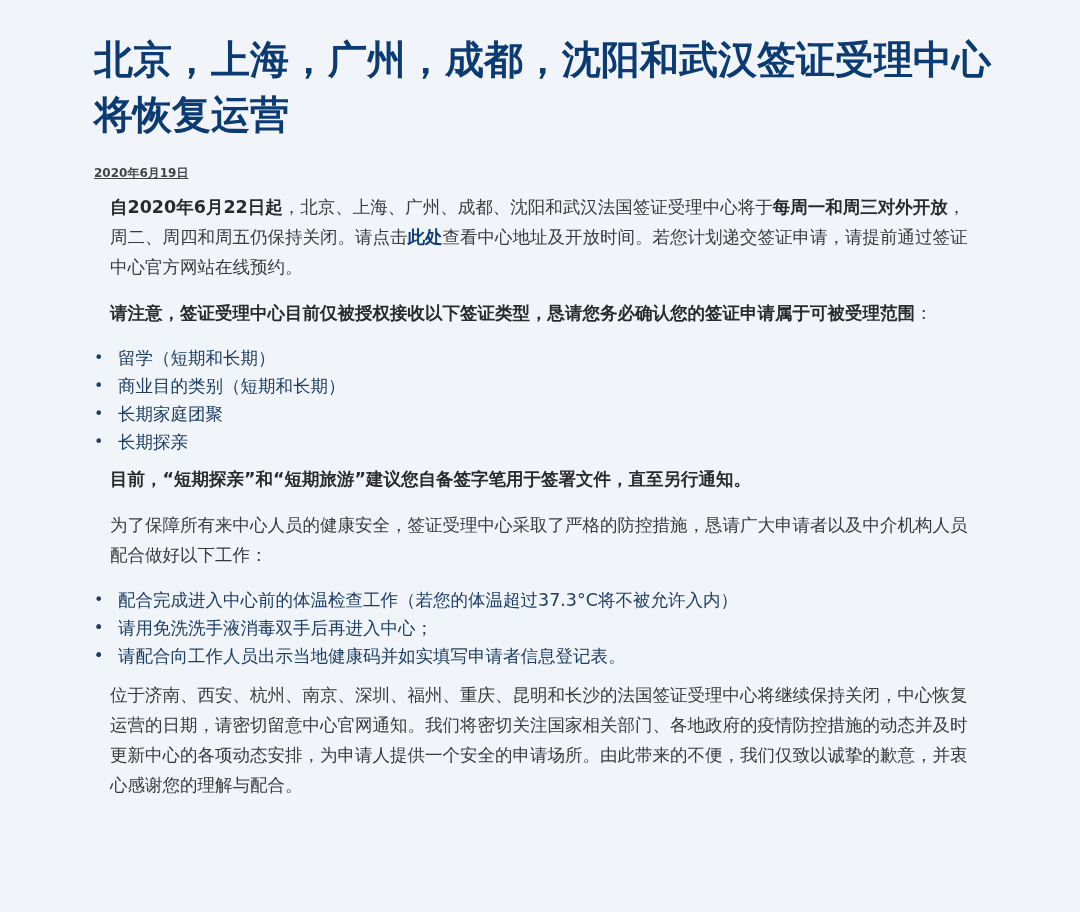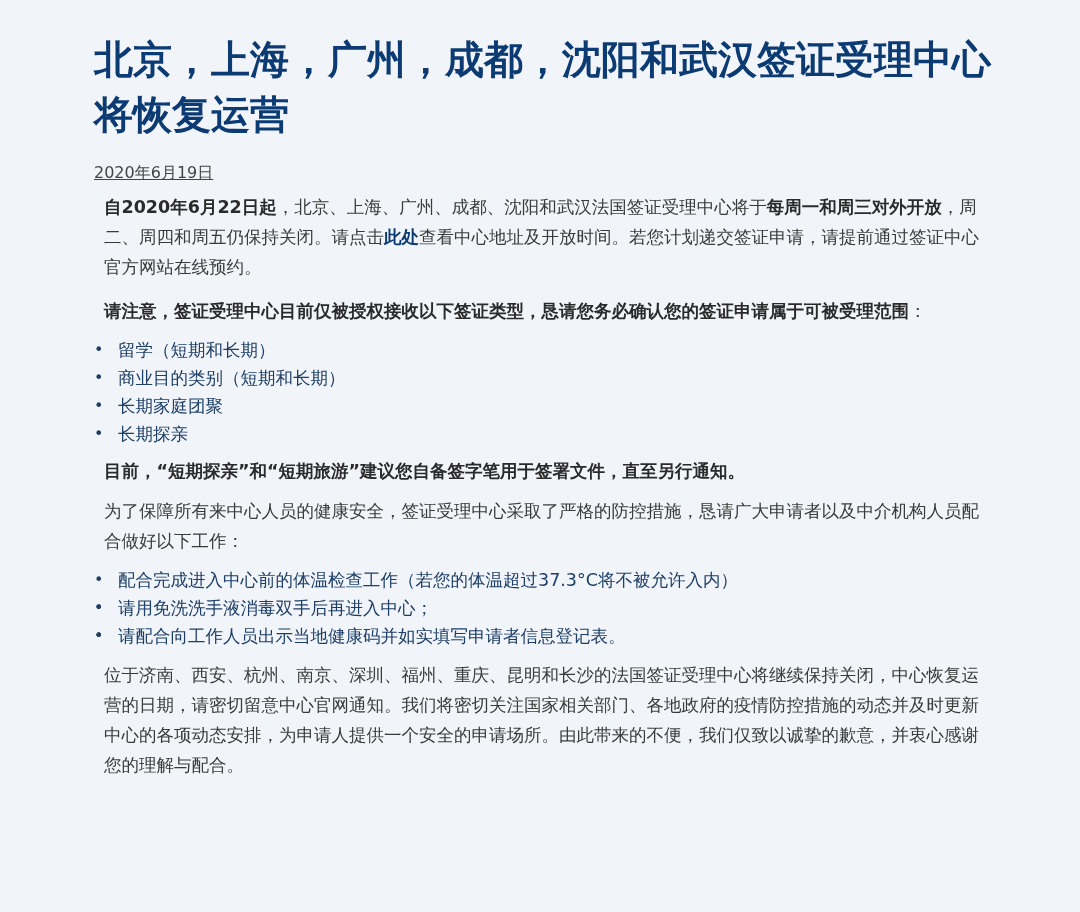--- a/index.html
+++ b/index.html
@@ -23,29 +23,29 @@
     .title {
       margin: 0;
       font-size: 39px;
       line-height: 55px;
       font-weight: bold;
       color: #0b3b72;
       letter-spacing: 0px;
     }
     .date {
       margin-top: 22px;
-      font-size: 16px;
+      font-size: 12px;
       line-height: 18px;
-      font-weight: normal;
+      font-weight: bold;
       color: #444;
       text-decoration: underline;
       display: inline-block;
     }
     p {
-      margin: 10px;
+      margin: 16px;
       font-size: 17.5px;
       line-height: 30px;
     }
     .p-intro { margin-top: 10px; }
     .p-notice { margin-top: 14px; }
     .p-suspend { margin-top: 8px; }
     .p-health { margin-top: 10px; }
     .p-closing { margin-top: 10px; }
     b { color: #2a2a2a; }
     .link {

